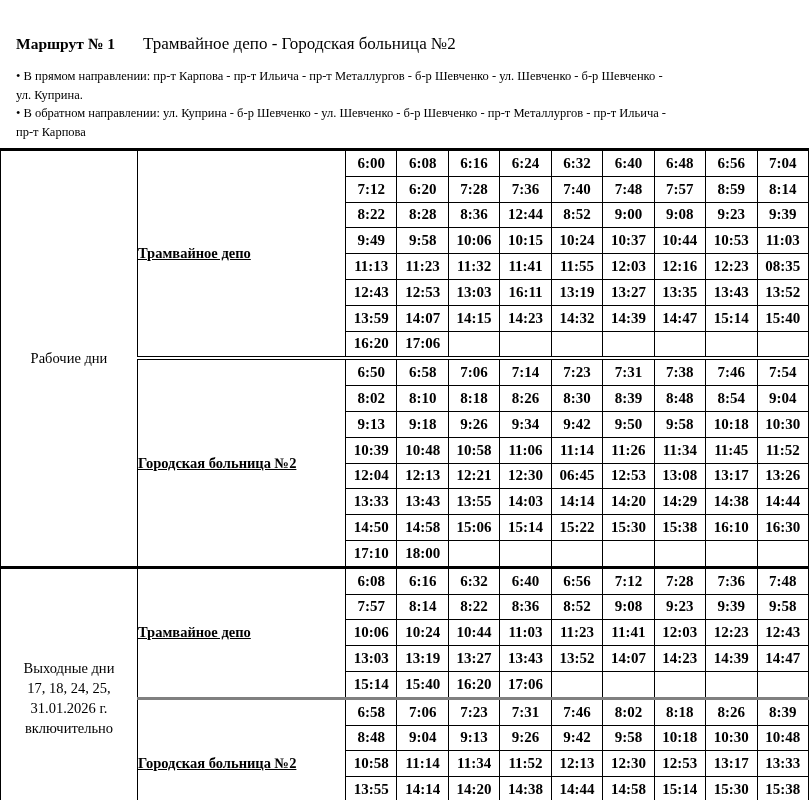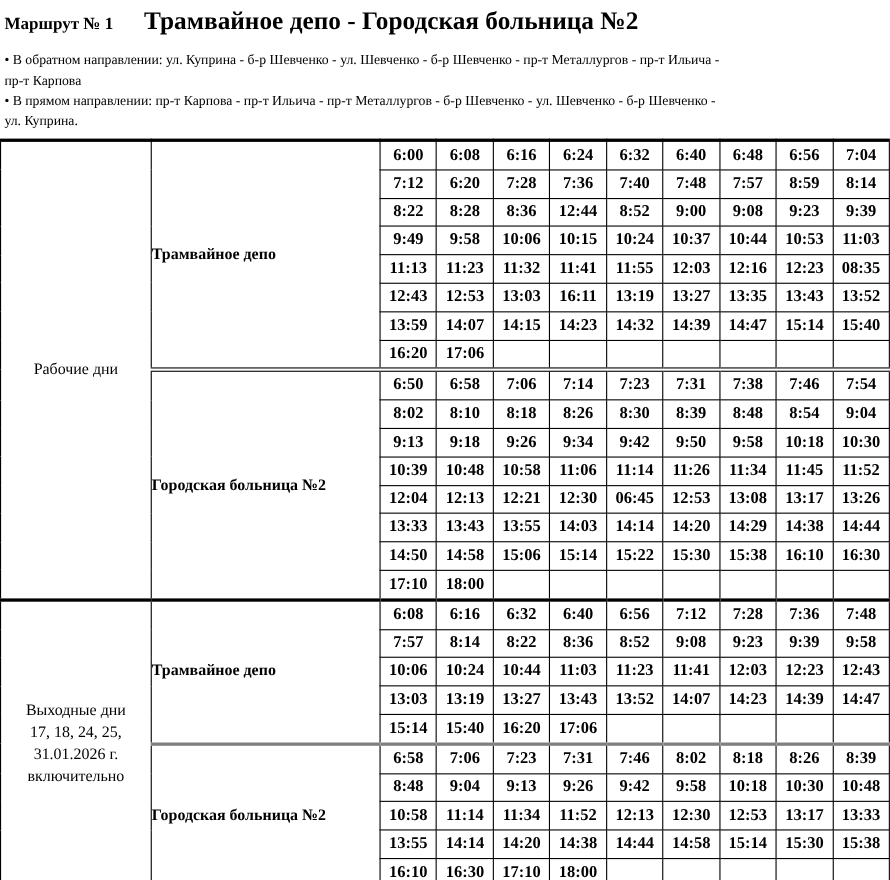--- a/index.html
+++ b/index.html
@@ -3,24 +3,24 @@
 <meta charset="utf-8">
 <style>
   html, body { margin: 0; padding: 0; }
   body {
     width: 809px; height: 800px;
     background: #ffffff;
     color: #000000;
     font-family: "Liberation Serif", serif;
     overflow: hidden;
   }
-  .header { padding: 6px 8px 0 4px; }
+  .header { padding: 6px 8px 0 16px; margin-top: 28px; }
   .title-row { display: flex; align-items: baseline; margin-bottom: 13px; }
   .route-label { font-weight: bold; font-size: 15.5px; width: 127px; flex: 0 0 auto; }
-  .route-name { font-weight: bold; font-size: 23px; }
+  .route-name { font-weight: normal; font-size: 17px; }
   .info-title { font-weight: bold; font-size: 12.5px; line-height: 18px; }
   .info-line { font-size: 12.5px; line-height: 18.5px; max-width: 705px; white-space: pre-line; }
 
   table.schedule {
     border-collapse: collapse;
     table-layout: fixed;
     width: 809px;
     margin-top: 7px;
     border: 1px solid #000;
     border-top: 3px solid #000;
@@ -34,41 +34,42 @@
   }
   td.day-cell {
     font-weight: normal; font-size: 14.5px;
     text-align: center; vertical-align: middle;
     line-height: 20px;
   }
   td.station-cell {
     font-weight: bold; font-size: 14.5px;
     text-align: left; vertical-align: middle;
     padding-left: 12px;
+    text-decoration: underline;
   }
   td.time-cell {
     font-weight: bold; font-size: 15px;
     text-align: center; vertical-align: middle;
   }
   tr.section-start td { border-top: 3px solid #000; }
   tr.split-double td { border-top: 4px double #000; }
   tr.split-gray td { border-top: 3px solid #808080; }
 </style>
 </head>
 <body>
 
 <div class="header">
   <div class="title-row">
     <span class="route-label">Маршрут № 1</span>
     <span class="route-name">Трамвайное депо - Городская больница №2</span>
   </div>
+  <div class="info-line">• В прямом направлении: пр-т Карпова - пр-т Ильича - пр-т Металлургов - б-р Шевченко - ул. Шевченко - б-р Шевченко -
+ул. Куприна.</div>
   <div class="info-line">• В обратном направлении: ул. Куприна - б-р Шевченко - ул. Шевченко - б-р Шевченко - пр-т Металлургов - пр-т Ильича -
 пр-т Карпова</div>
-  <div class="info-line">• В прямом направлении: пр-т Карпова - пр-т Ильича - пр-т Металлургов - б-р Шевченко - ул. Шевченко - б-р Шевченко -
-ул. Куприна.</div>
 </div>
 
 <table class="schedule">
   <colgroup>
       <col style="width: 137px;">
       <col style="width: 208px;">
       <col>
       <col>
       <col>
       <col>

